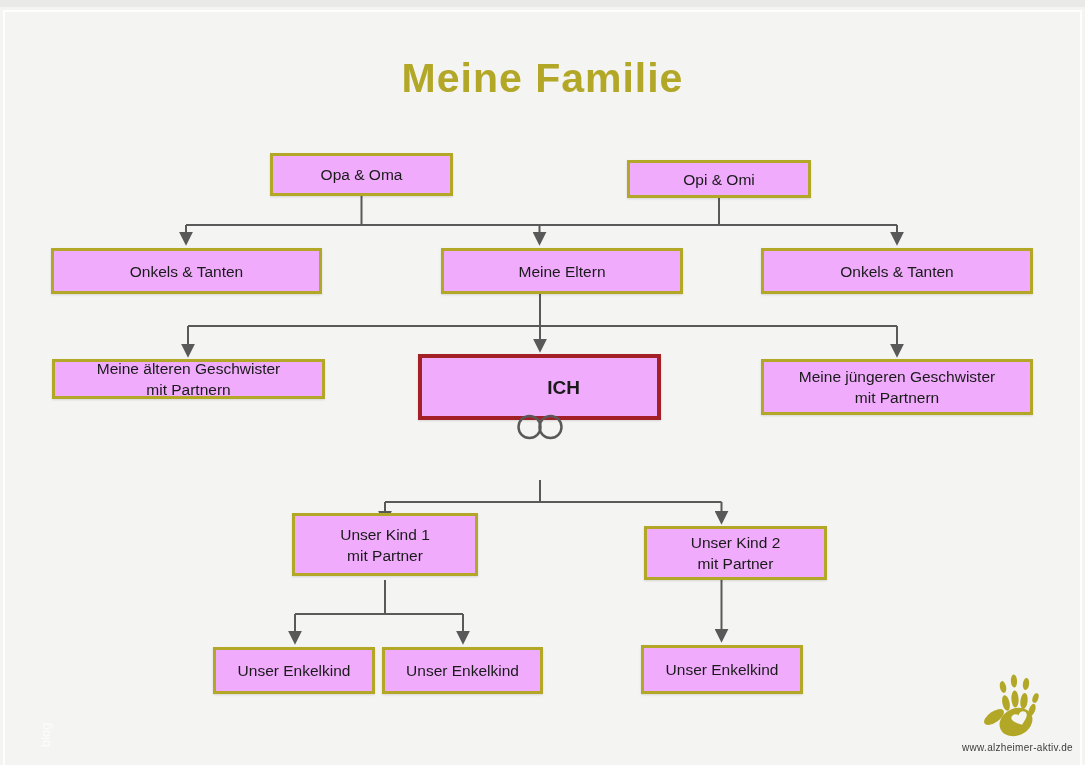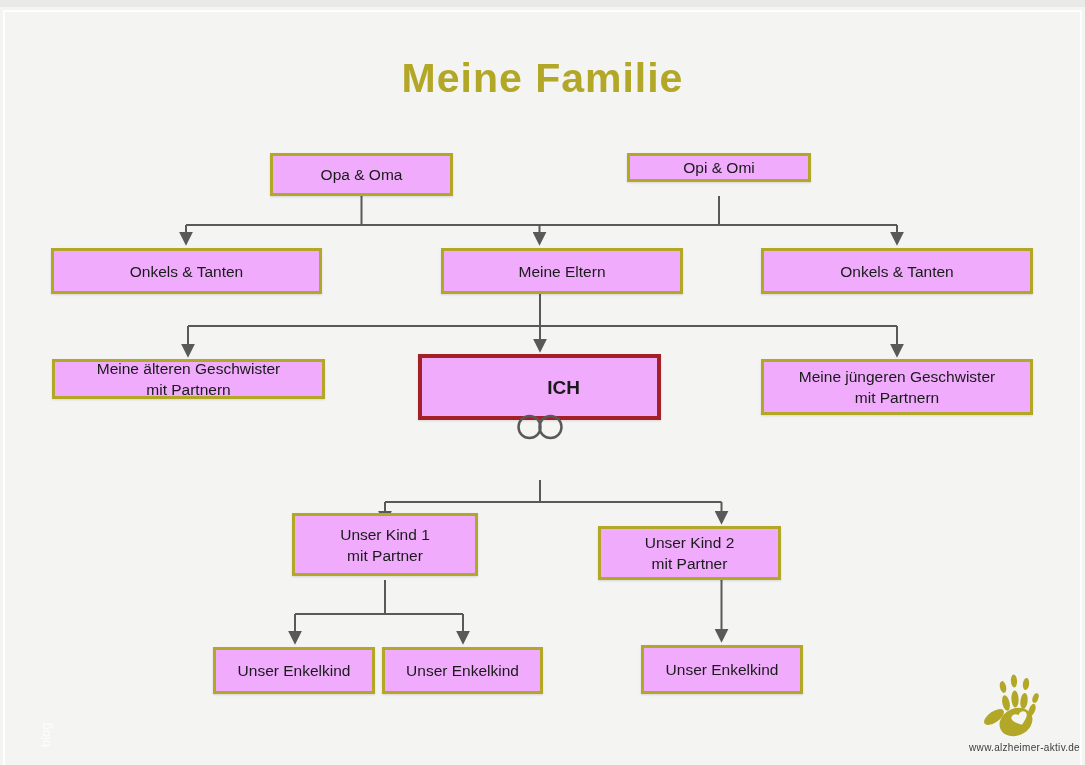--- a/index.html
+++ b/index.html
@@ -45,21 +45,21 @@
     border:4px solid #a32126;
     font-size:19px;
     font-weight:bold;
     padding-left:48px;
   }
   .rings{position:absolute;left:0;top:0;}
   .logo{position:absolute;left:970px;top:650px;width:100px;height:92px;}
   .site{
     position:absolute;
     left:955px;top:735px;width:125px;
-    text-align:right;
+    text-align:center;
     font-size:10px;
     color:#3c3c3c;
     letter-spacing:0.3px;
   }
   .watermark{
     position:absolute;
     left:38px;top:740px;
     transform:rotate(-90deg);
     transform-origin:0 0;
     color:#ffffff;
@@ -105,21 +105,21 @@
       <path d="M295 607 V635" marker-end="url(#arrow)"></path>
       <path d="M463 607 V635" marker-end="url(#arrow)"></path>
 
       <path d="M721.5 573 V633" marker-end="url(#arrow)"></path>
     </g>
   </svg>
 
   <div class="box" style="left:270px;top:146px;width:183px;height:43px">
     <span>Opa &amp; Oma</span>
   </div>
-  <div class="box" style="left:627px;top:146px;width:184px;height:29px">
+  <div class="box" style="left:627px;top:153px;width:184px;height:38px">
     <span>Opi &amp; Omi</span>
   </div>
 
   <div class="box" style="left:51px;top:241px;width:271px;height:46px">
     <span>Onkels &amp; Tanten</span>
   </div>
   <div class="box" style="left:441px;top:241px;width:242px;height:46px">
     <span>Meine Eltern</span>
   </div>
   <div class="box" style="left:761px;top:241px;width:272px;height:46px">
@@ -143,21 +143,21 @@
     <g stroke="#595959" stroke-width="2.5" fill="none">
       <circle cx="529.5" cy="420" r="11"></circle>
       <circle cx="550.5" cy="420" r="11"></circle>
     </g>
   </svg>
 
   <div class="box" style="left:292px;top:506px;width:186px;height:63px">
     <span>Unser Kind 1
 mit Partner</span>
   </div>
-  <div class="box" style="left:598px;top:519px;width:183px;height:54px">
+  <div class="box" style="left:644px;top:519px;width:183px;height:54px">
     <span>Unser Kind 2
 mit Partner</span>
   </div>
 
   <div class="box" style="left:213px;top:640px;width:162px;height:47px">
     <span>Unser Enkelkind</span>
   </div>
   <div class="box" style="left:382px;top:640px;width:161px;height:47px">
     <span>Unser Enkelkind</span>
   </div>

